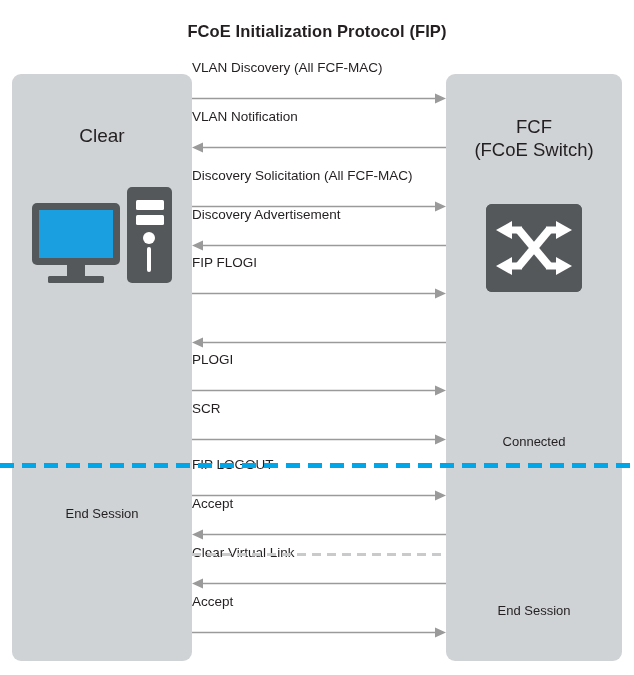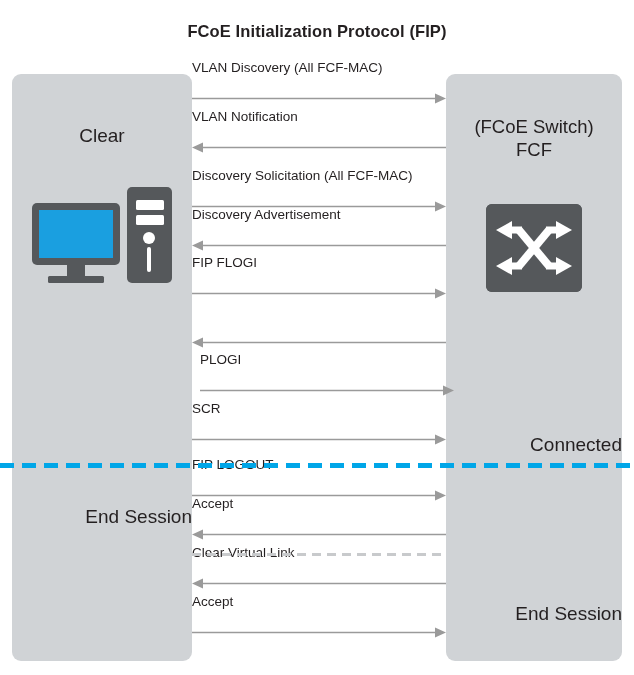--- a/index.html
+++ b/index.html
@@ -85,22 +85,22 @@
     position:absolute;
     left:192px;top:553px;width:254px;height:3px;
     background-image:linear-gradient(to right,#c8cacc 0 9px,transparent 9px 15px);
     background-size:15px 3px;
     background-repeat:repeat-x;
   }
 
   
   .state-label{
     position:absolute;
-    text-align:right;
-    font-size:19px;
+    text-align:center;
+    font-size:13px;
     color:#231f20;
     white-space:nowrap;
   }
   #label-connected{left:446px;top:434px;width:176px;}
   #label-end-session-left{left:12px;top:506px;width:180px;}
   #label-end-session-right{left:446px;top:603px;width:176px;}
 </style>
 </head>
 <body>
 
@@ -126,22 +126,22 @@
         <rect x="108" y="15" width="28" height="10" rx="1.5" ry="1.5" fill="#ffffff"></rect>
         <rect x="108" y="30" width="28" height="10" rx="1.5" ry="1.5" fill="#ffffff"></rect>
         <circle cx="121" cy="53" r="6" fill="#ffffff"></circle>
         <rect x="119" y="62" width="4" height="25" rx="2" ry="2" fill="#ffffff"></rect>
       </svg>
     </div>
   </div>
 
   <div class="panel" id="panel-right">
     <div class="panel-title" id="fcf-title">
+      <div>FCF</div>
       <div>(FCoE Switch)</div>
-      <div>FCF</div>
     </div>
 
     <div id="switch-icon">
       <svg width="96" height="88" viewBox="0 0 96 88" xmlns="http://www.w3.org/2000/svg">
         <rect x="0" y="0" width="96" height="88" rx="6" ry="6" fill="#55585b"></rect>
         <g fill="#ffffff">
 
           <path d="M30 25 L30 19 L14 28 L30 37 L30 31 L44 31 L58 57 L58 63 L42 54 L58 45 L58 51 L44 25 Z"></path>
 
           <path d="M66 25 L66 19 L82 28 L66 37 L66 31 L52 31 L38 57 L38 63 L54 54 L38 45 L38 51 L52 25 Z"></path>
@@ -208,21 +208,21 @@
           <line y1="5.5" y2="5.5" stroke="#9a9a9a" stroke-width="1.3" x1="0" x2="244"></line>
           <polygon fill="#9a9a9a" points="254,5.5 243,0.5 243,10.5"></polygon>
         </svg>
       </div>
       <div class="msg" style="top: 304px;">
         <svg class="msg-arrow" width="254" height="11" viewBox="0 0 254 11">
           <line y1="5.5" y2="5.5" stroke="#9a9a9a" stroke-width="1.3" x1="10" x2="254"></line>
           <polygon fill="#9a9a9a" points="0,5.5 11,0.5 11,10.5"></polygon>
         </svg>
       </div>
-      <div class="msg" style="top: 352px; margin-left: 8px;">
+      <div class="msg" style="top: 352px;">
         <div class="msg-label">PLOGI</div>
         <svg class="msg-arrow" width="254" height="11" viewBox="0 0 254 11">
           <line y1="5.5" y2="5.5" stroke="#9a9a9a" stroke-width="1.3" x1="0" x2="244"></line>
           <polygon fill="#9a9a9a" points="254,5.5 243,0.5 243,10.5"></polygon>
         </svg>
       </div>
       <div class="msg" style="top: 401px;">
         <div class="msg-label">SCR</div>
         <svg class="msg-arrow" width="254" height="11" viewBox="0 0 254 11">
           <line y1="5.5" y2="5.5" stroke="#9a9a9a" stroke-width="1.3" x1="0" x2="244"></line>

